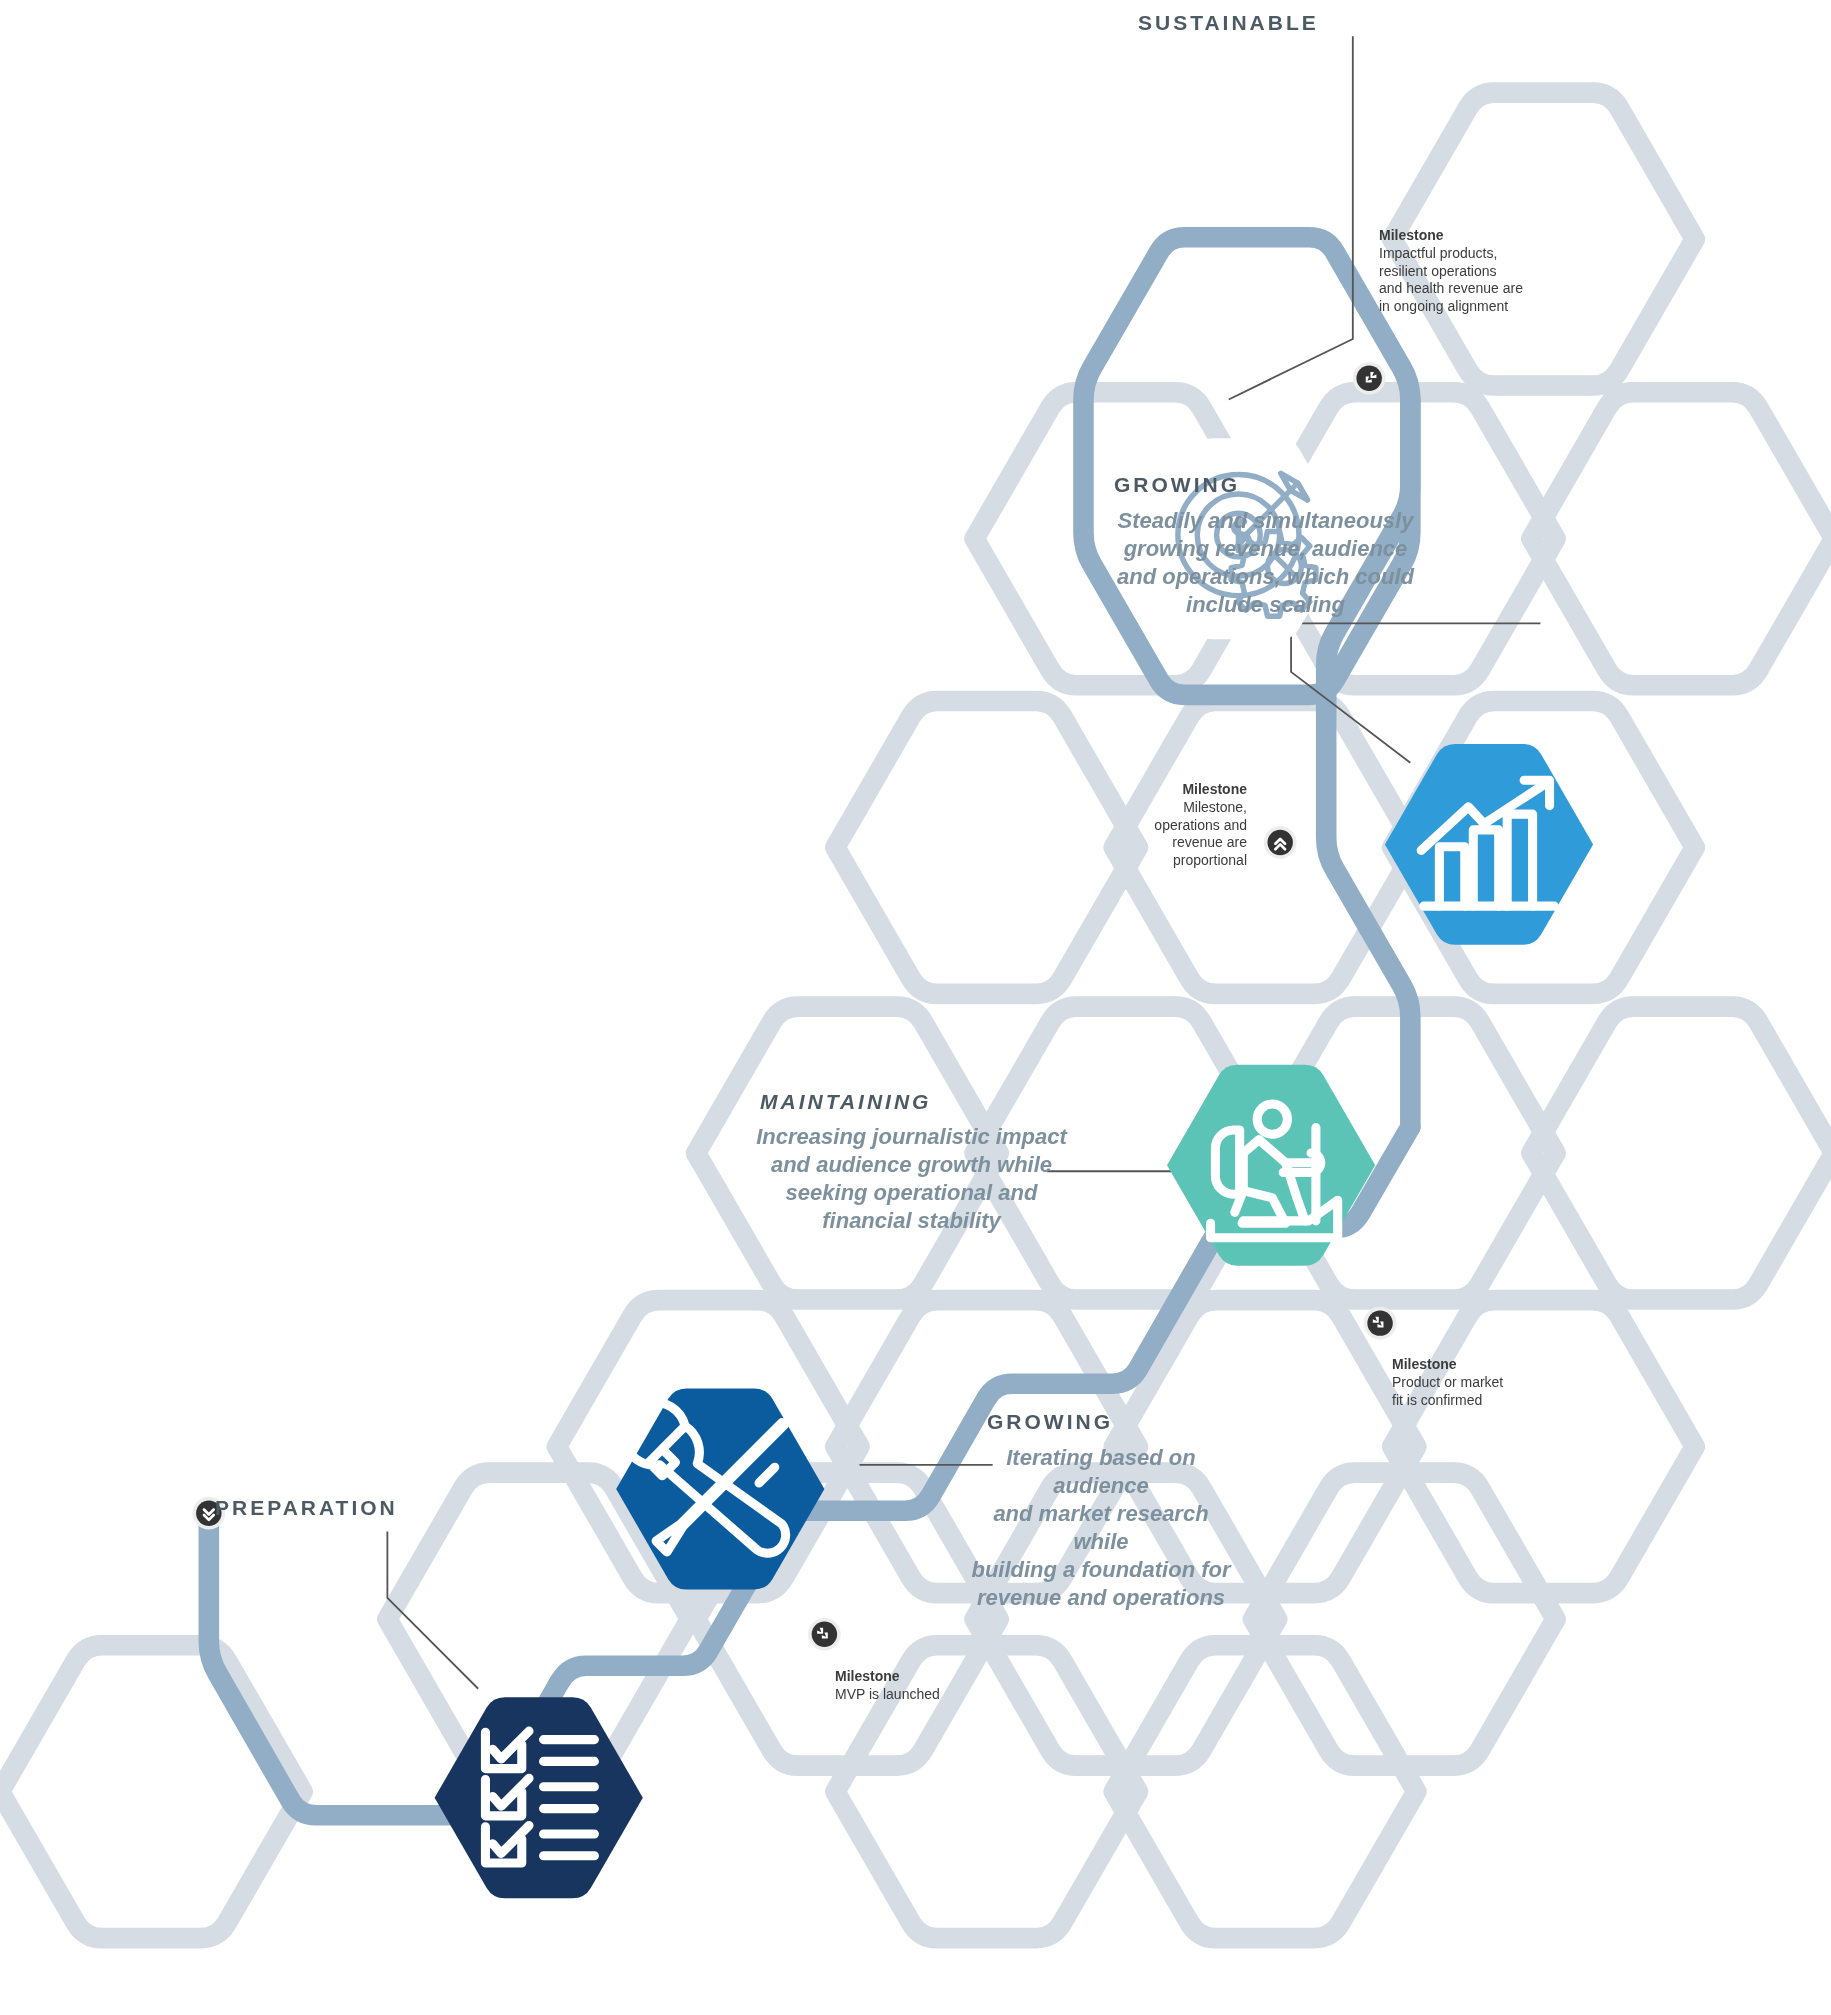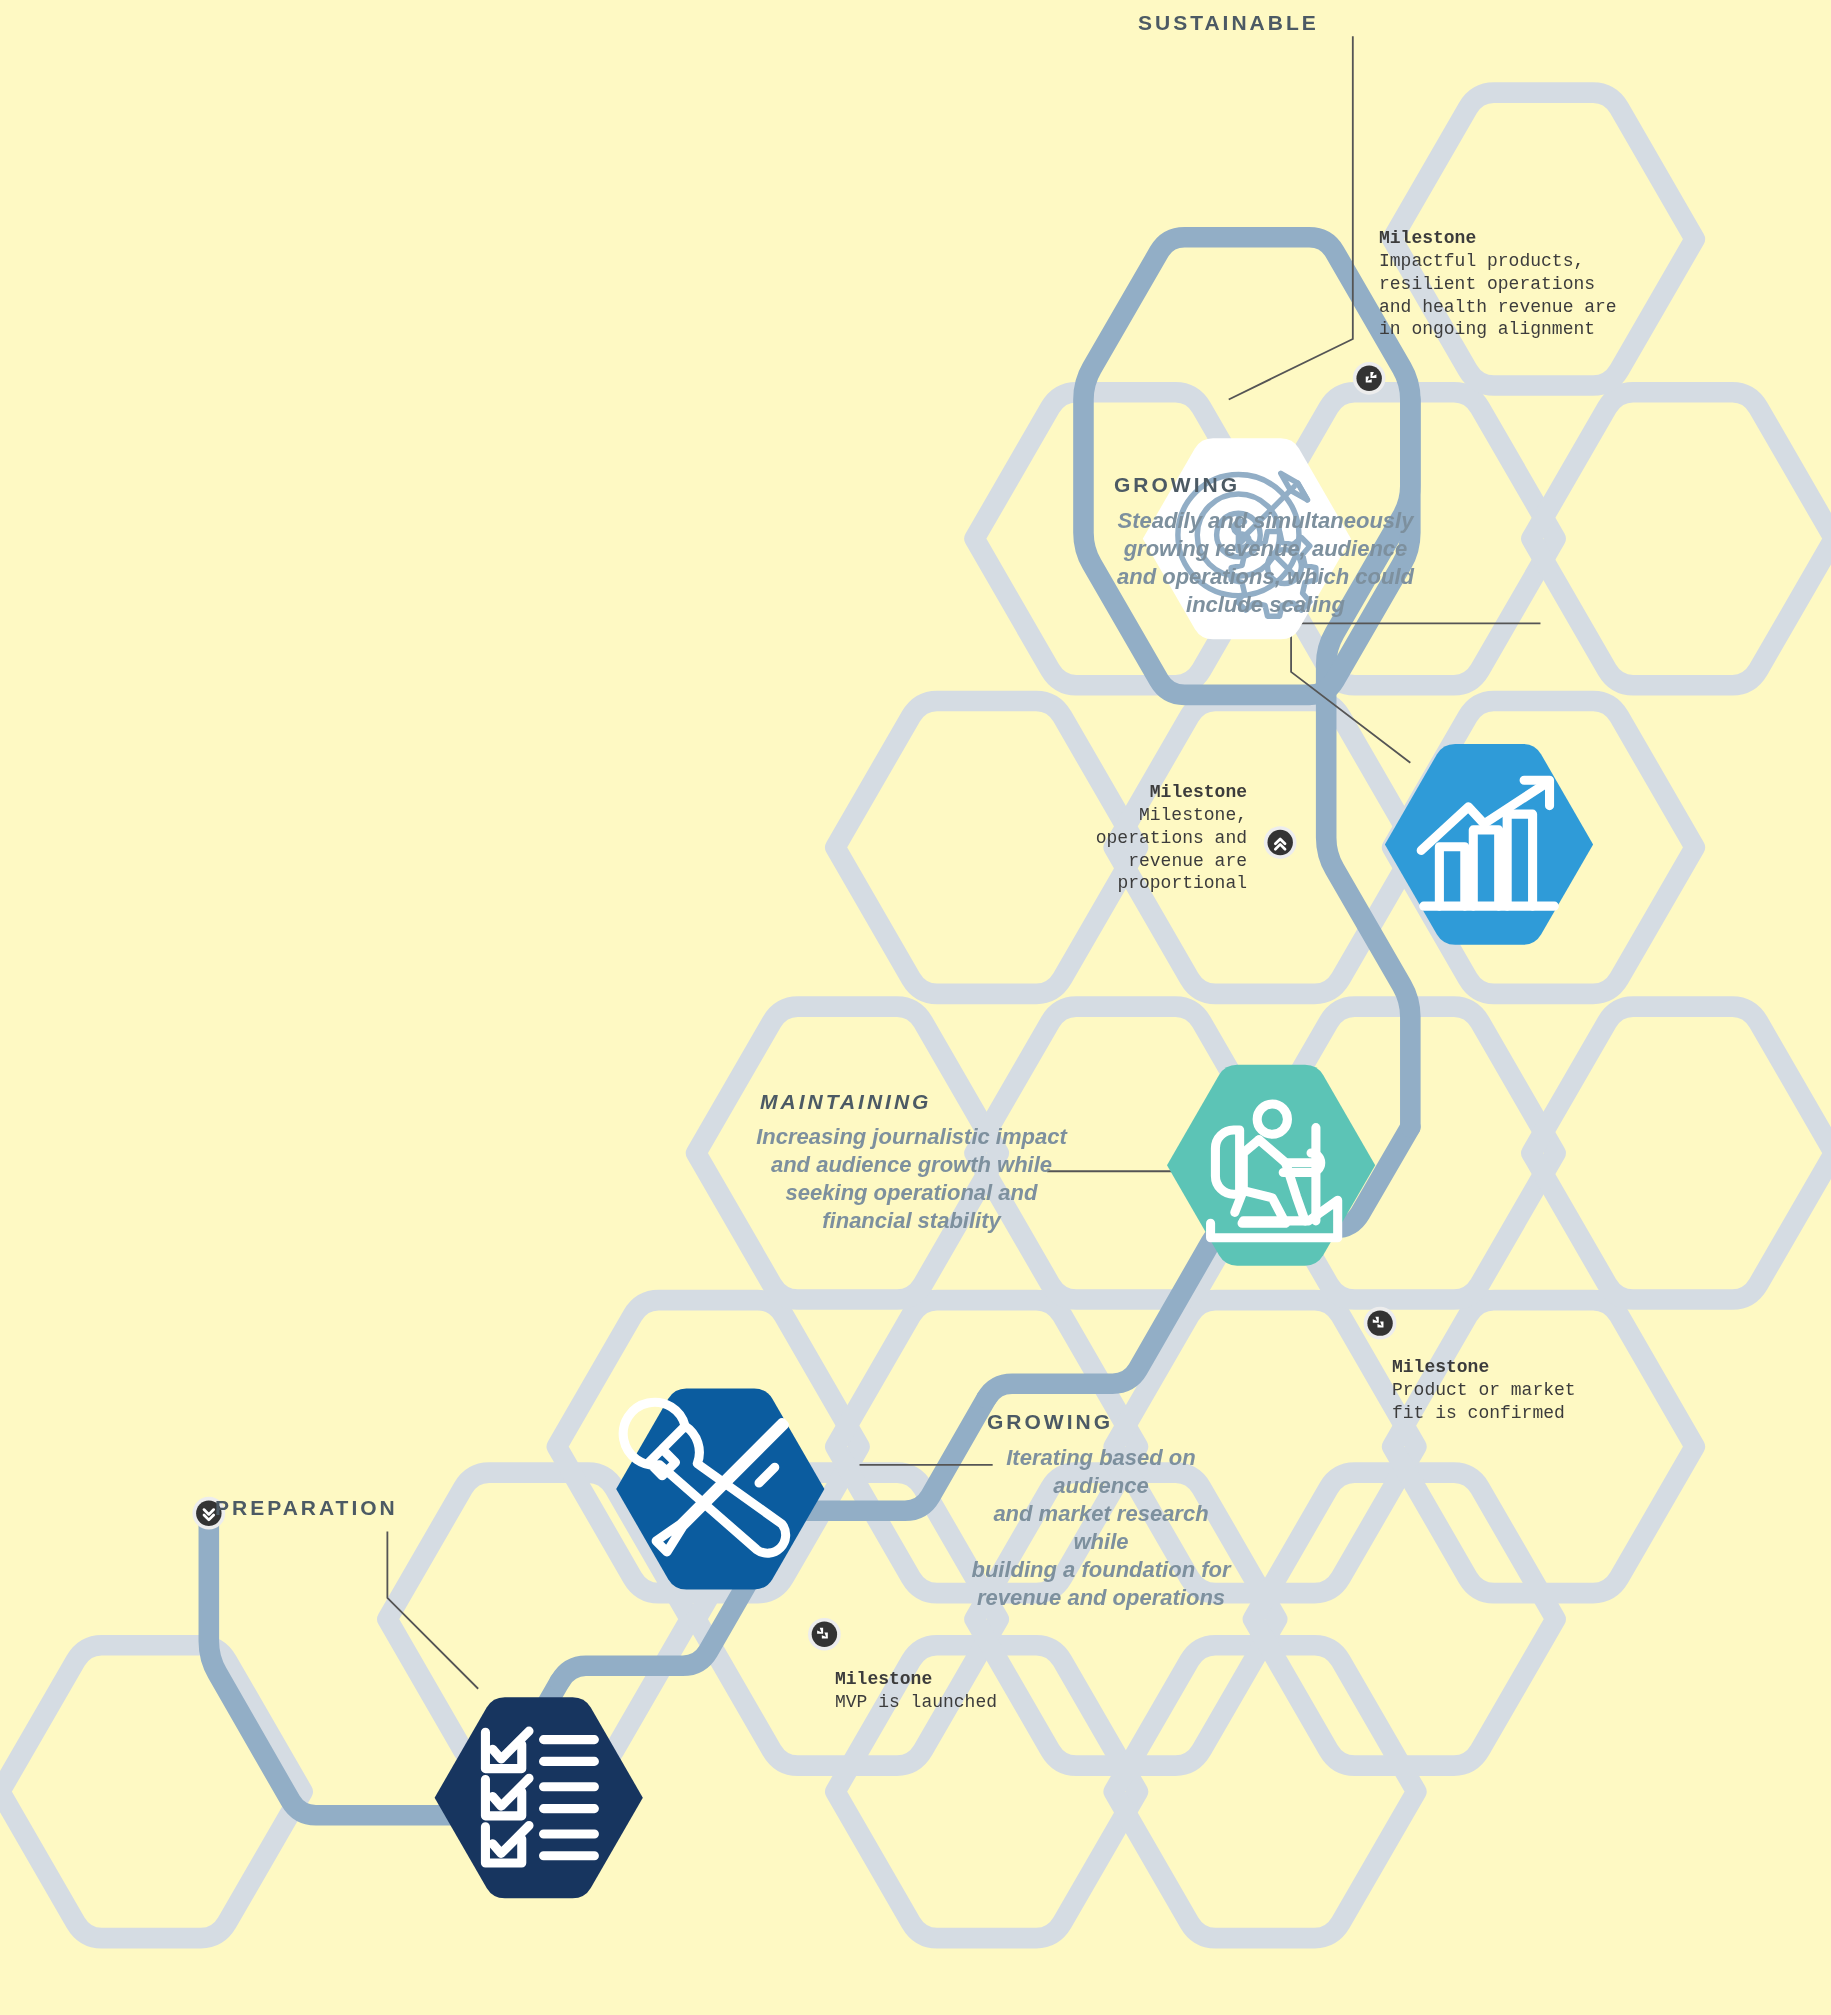--- a/index.html
+++ b/index.html
@@ -1,29 +1,29 @@
 <!DOCTYPE html>
 <html style="font-size:9.7px"><head>
 <meta charset="utf-8">
 <style>
   html,body{margin:0;padding:0;background:#000;}
   body{width:1831px;height:2015px;overflow:hidden;
        font-family:"Liberation Sans",sans-serif;}
-  #stage{position:relative;width:1831px;height:2015px;background:#fef9c3;}
+  #stage{position:relative;width:1831px;height:2015px;background:#ffffff;}
   svg.layer{position:absolute;left:0;top:0;width:1831px;height:2015px;}
 
   .stage-label{
     position:absolute;text-align:left;color:#4C5A64;
     font-weight:bold;letter-spacing:3px;font-size:21px;
   }
   .stage-desc{
     position:absolute;text-align:center;color:#7D909E;
     font-style:italic;font-weight:bold;font-size:22px;line-height:1.27;
   }
-  .ms-block{position:absolute;color:#3C3C3C;font-size:18px;line-height:1.27;font-family:Liberation Mono, monospace;}
+  .ms-block{position:absolute;color:#3C3C3C;font-size:14px;line-height:1.27;}
   .ms-title{font-weight:bold;color:#3C3C3C;display:block;}
   .ms-text{display:block;color:#3C3C3C;}
   .ms-right{text-align:right;}
   .ms-left{text-align:left;}
 </style>
 </head>
 <body>
 
 <div id="stage">
 

